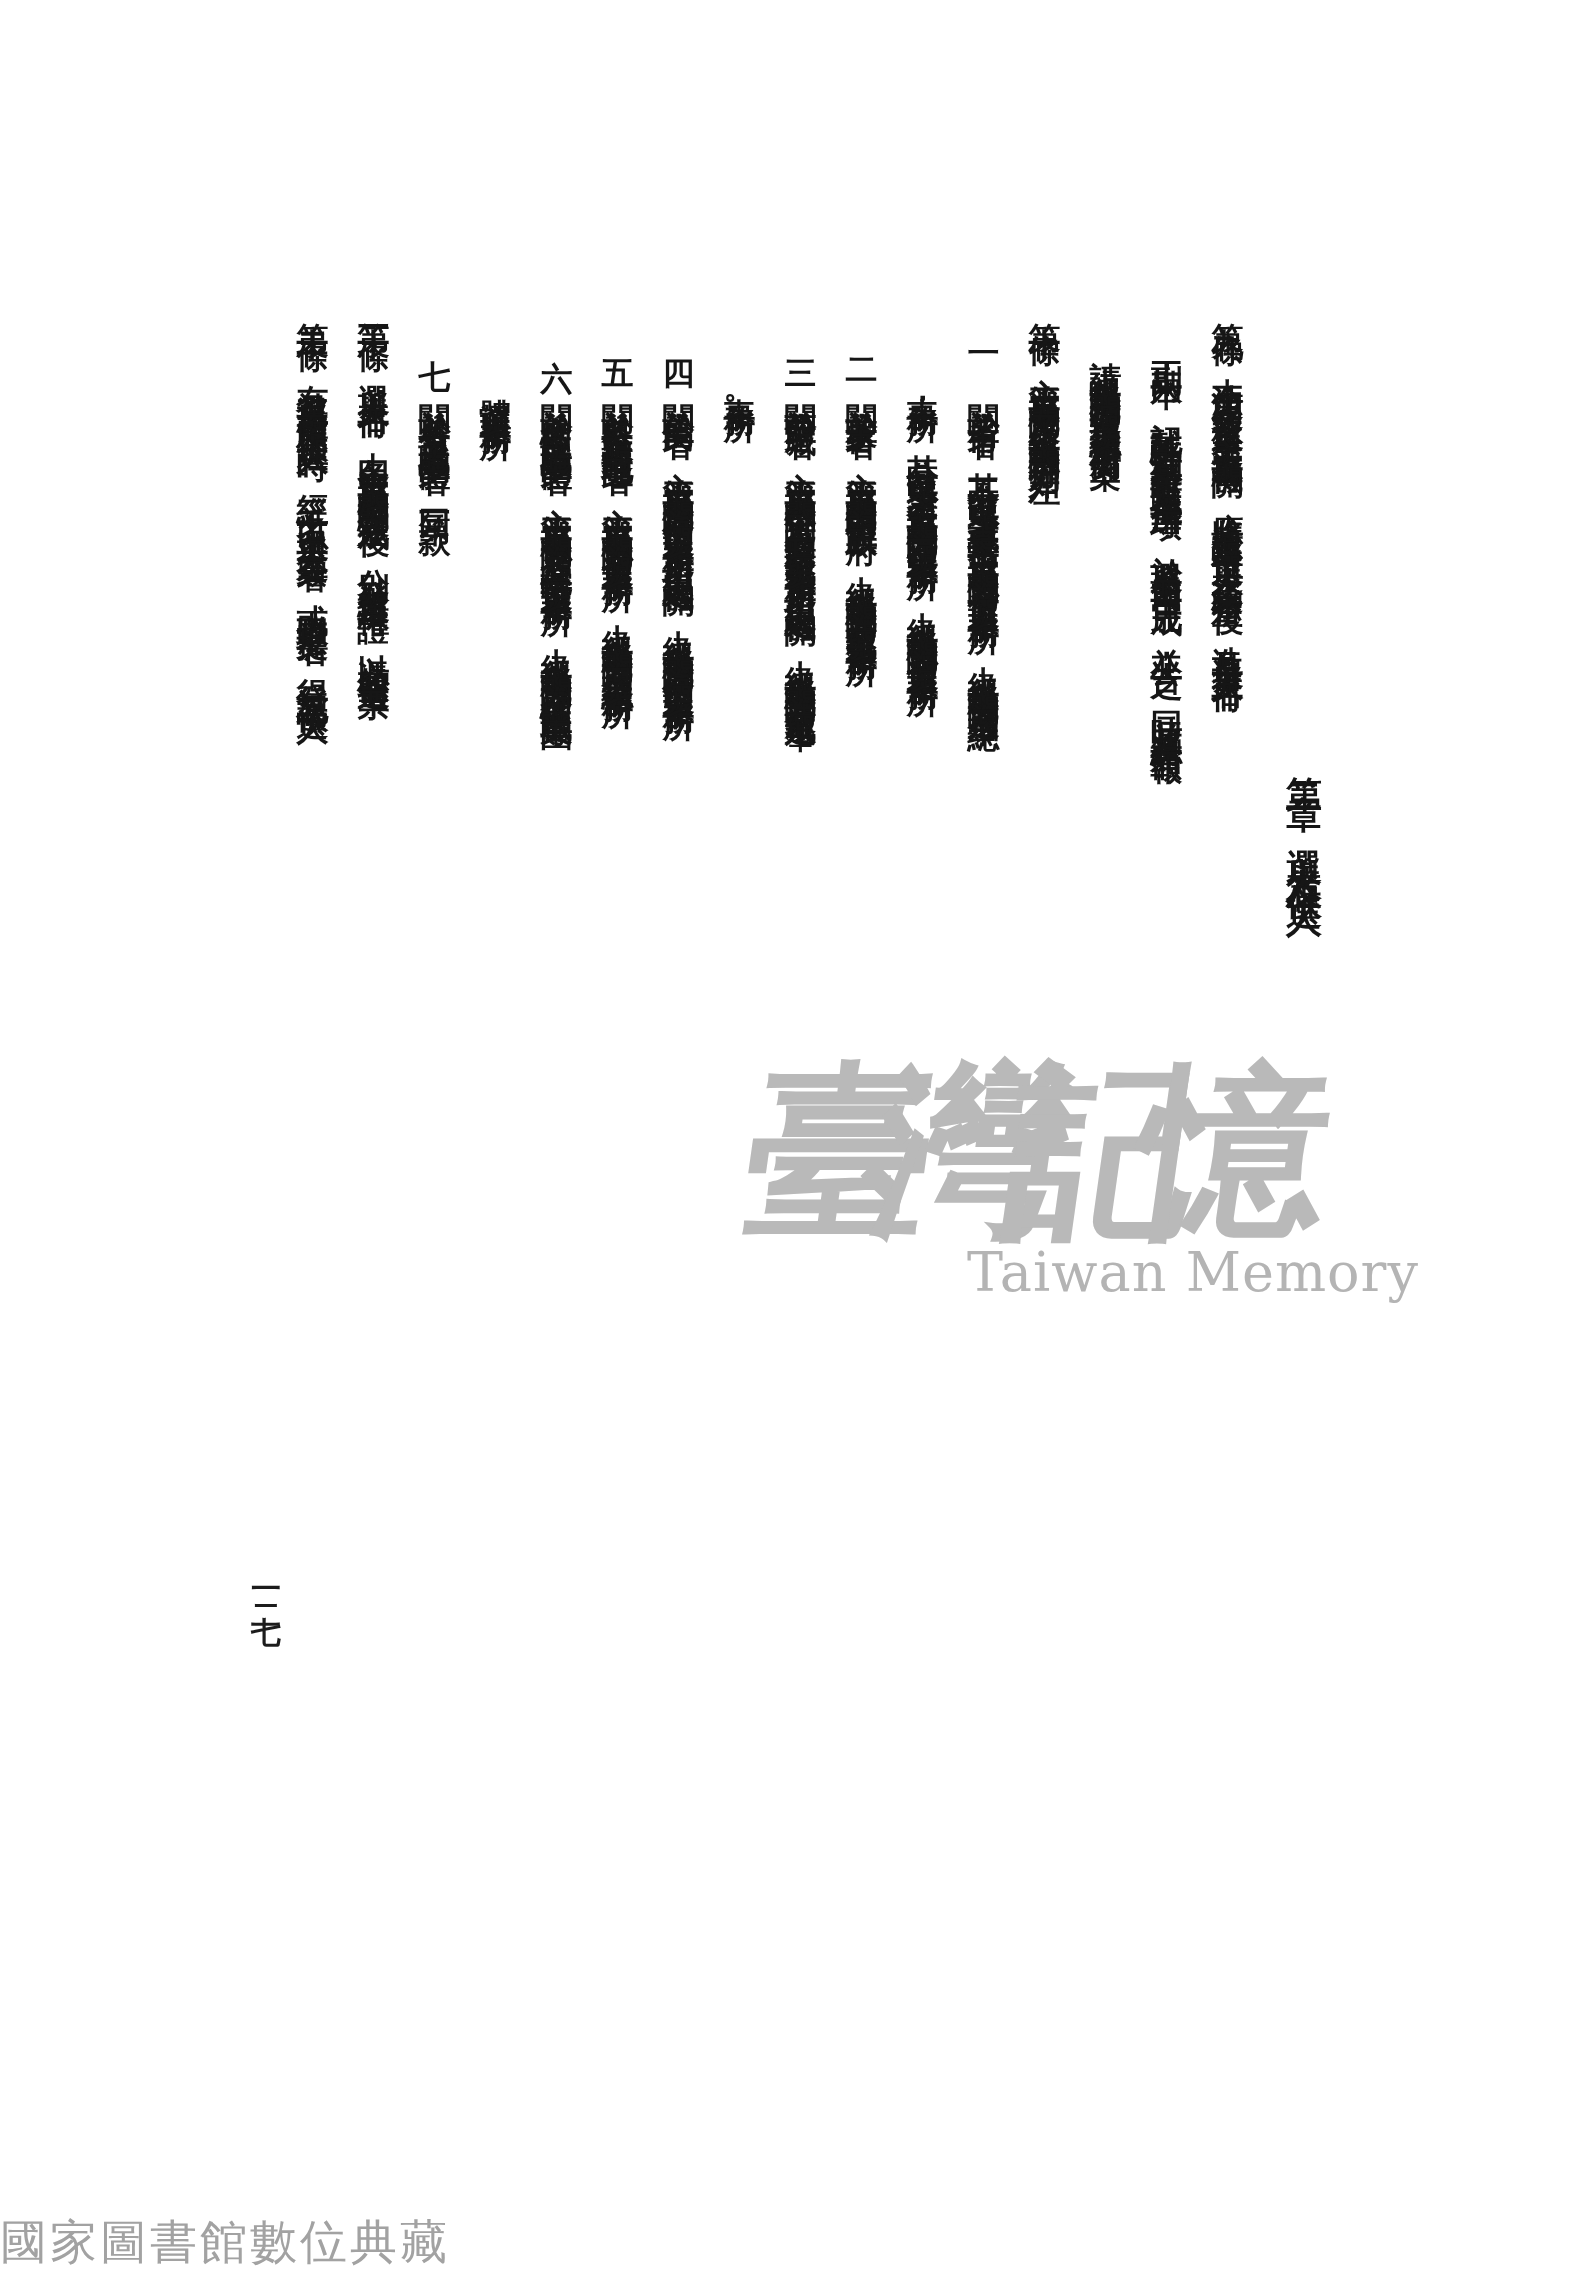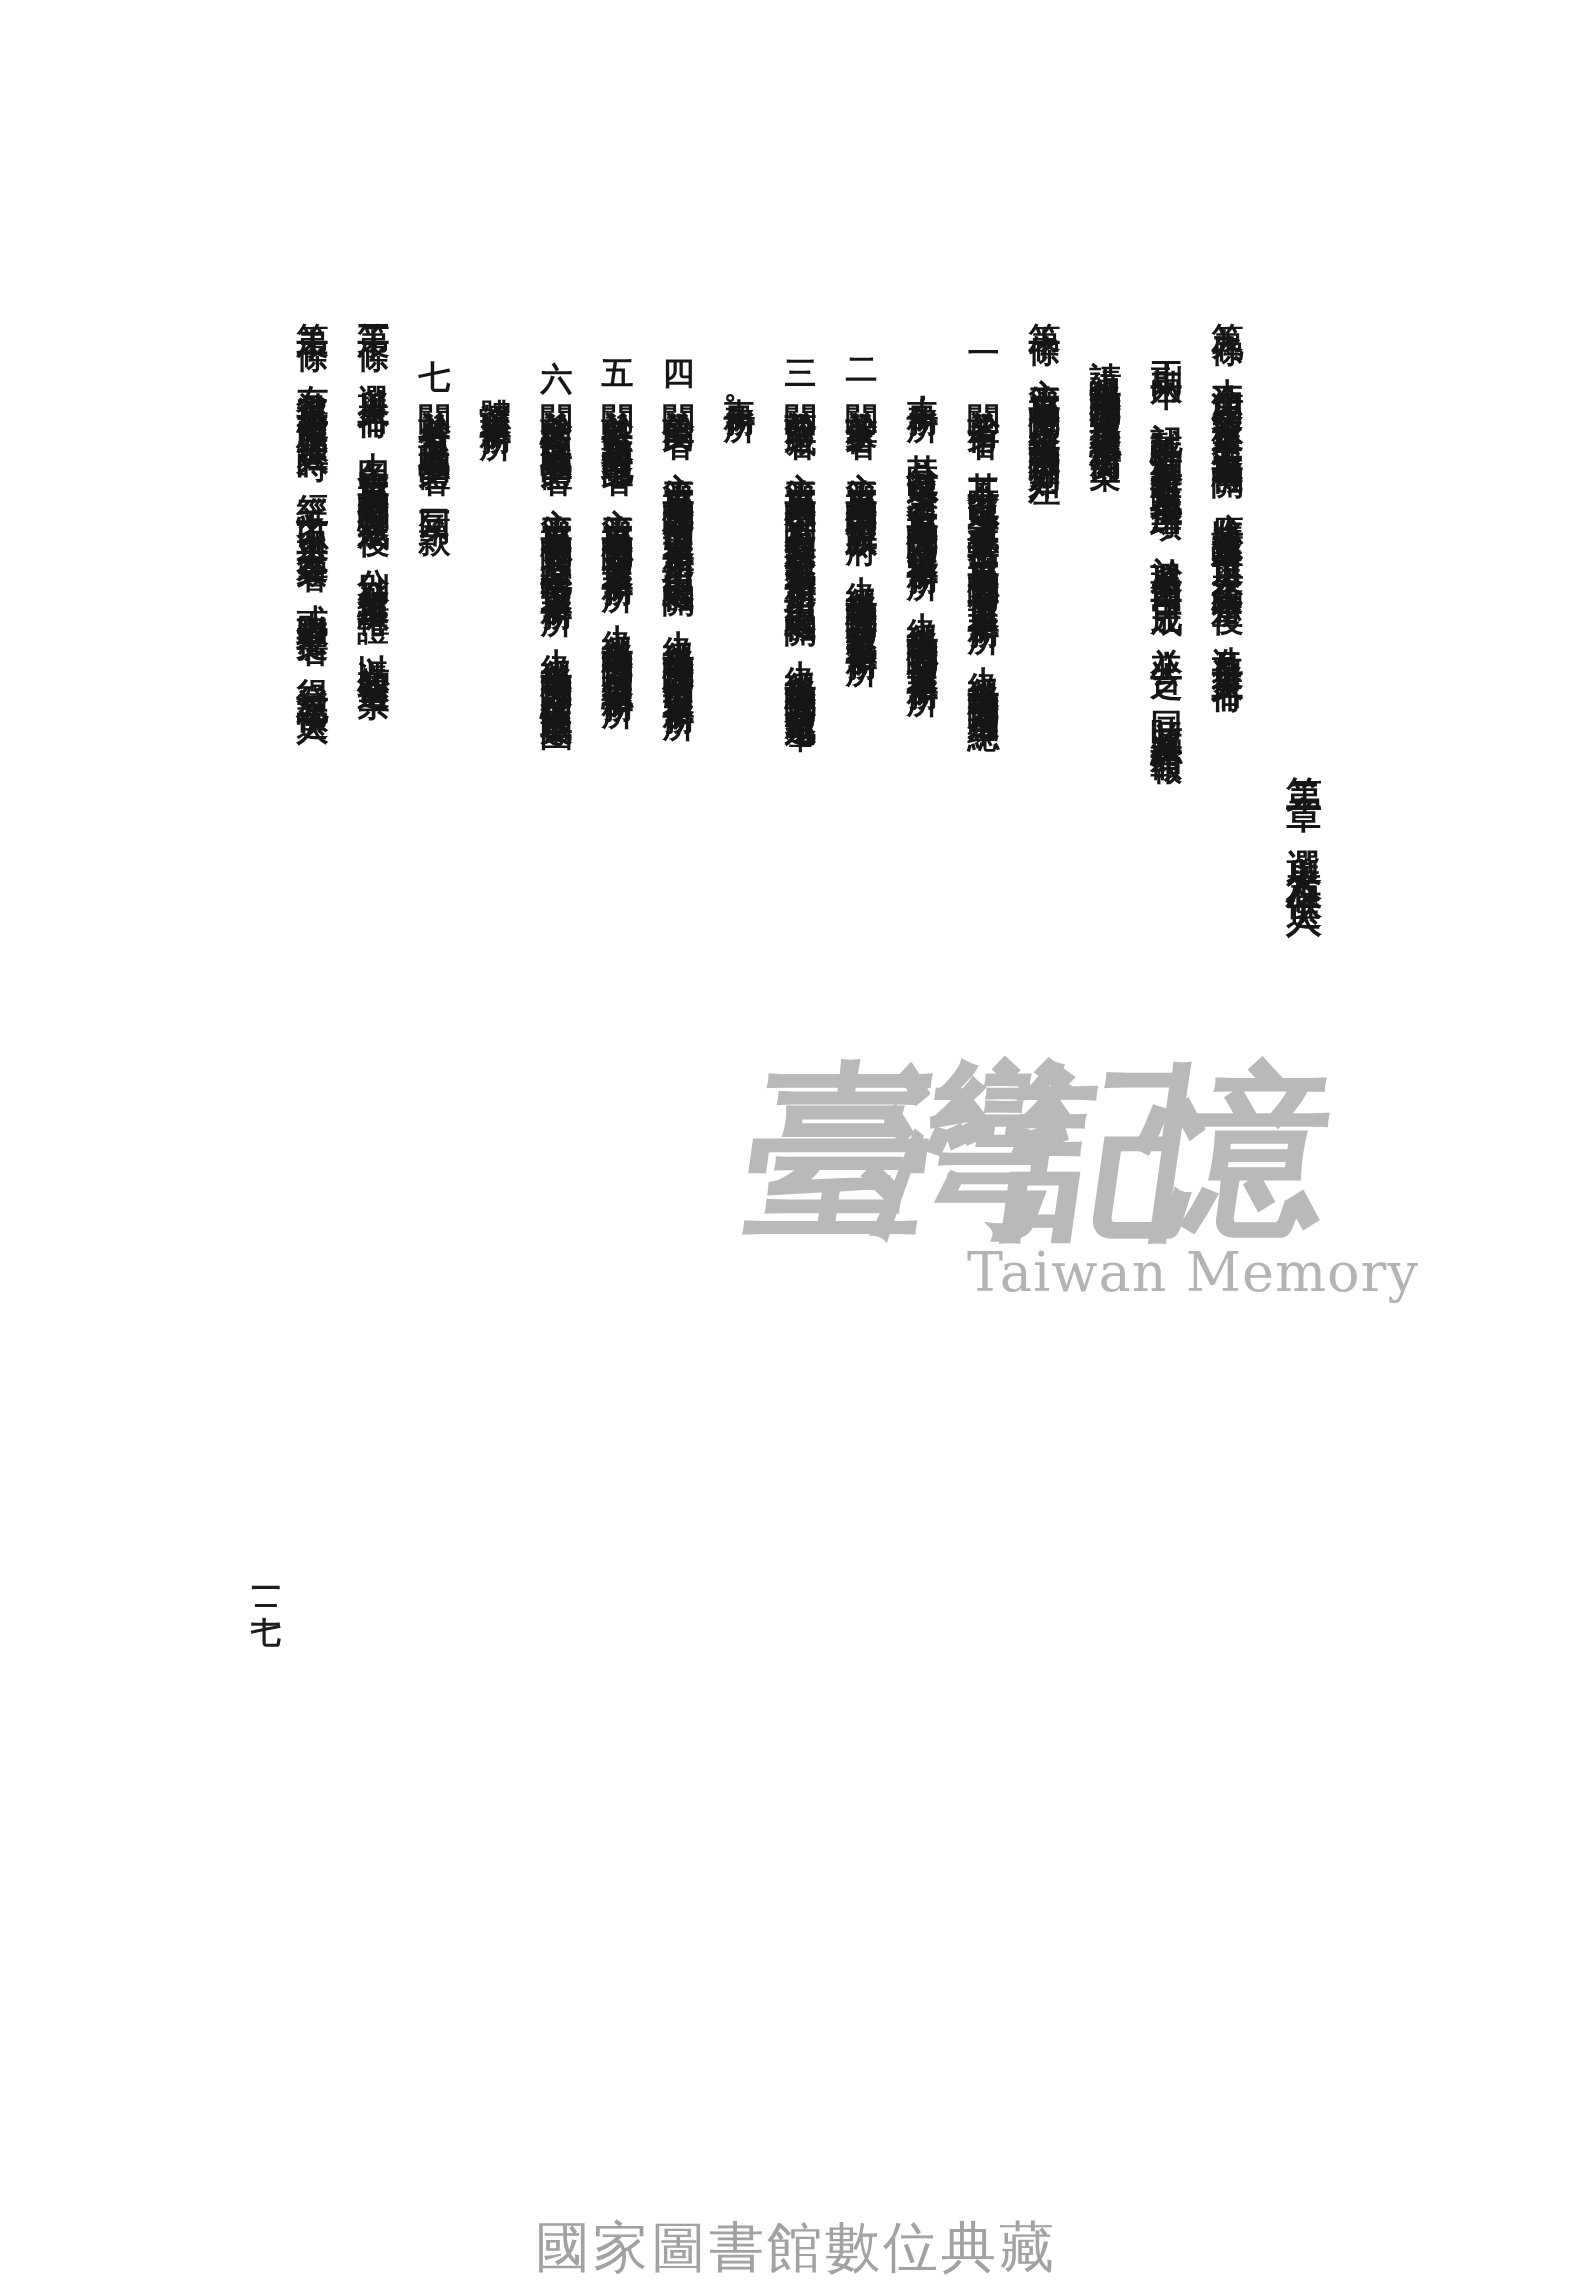--- a/index.html
+++ b/index.html
@@ -82,22 +82,22 @@
     letter-spacing: 10px;
     color: #1c1c1c;
     z-index: 2;
   }
   
   .footer-caption {
     position: absolute;
     left: 0;
     right: 0;
     top: 2211px;
-    text-align: center;
-    font-size: 55px;
+    text-align: left;
+    font-size: 47px;
     letter-spacing: 3px;
     color: #a2a2a2;
     font-family: "Liberation Sans", sans-serif;
     z-index: 2;
   }
 </style>
 </head>
 <body>
 
 <div class="page">

